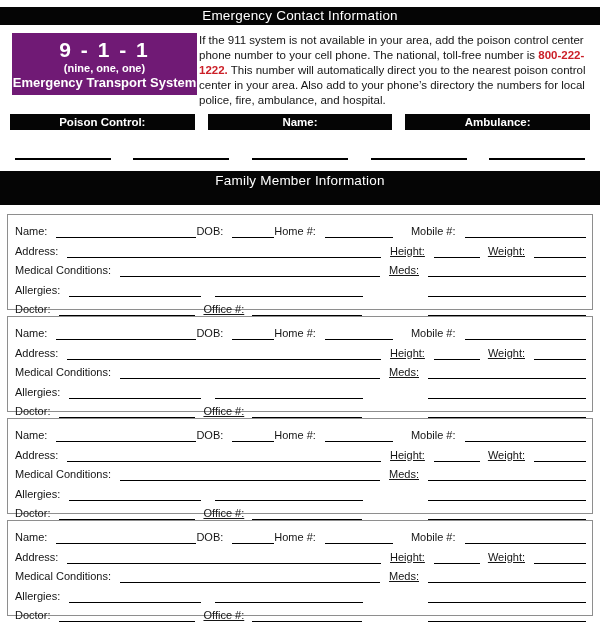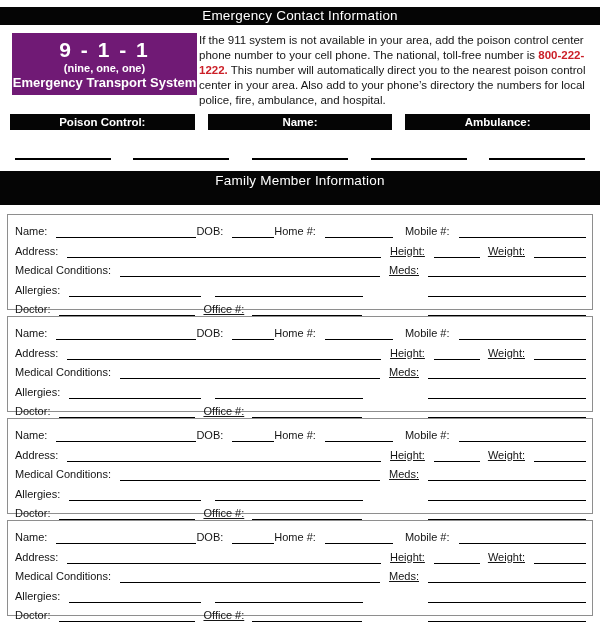--- a/index.html
+++ b/index.html
@@ -45,21 +45,21 @@
   .member-box {
     border: 1px solid #8e8e8e; height: 96px; margin-bottom: 6px;
     padding: 4px 6px 0 7px;
   }
   .frow { display: flex; align-items: flex-end; height: 19.4px; }
   .lbl { font-size: 11px; line-height: 13px; color: #151515; white-space: nowrap; }
   .fl { border-bottom: 1.2px solid #000; height: 1px; }
   .grow { flex: 1; }
   .ml4 { margin-left: 9px; text-decoration: underline; }  .ml8 { margin-left: 8px; text-decoration: underline; }
   .ml10 { } .ml12 { margin-left: 0; }
-  .ml14 { margin-left: 14px; } .ml16 { margin-left: 12px; }
+  .ml14 { margin-left: 14px; } .ml16 { margin-left: 18px; }
   .mla { margin-left: auto; }
   .w42 { width: 42px; }  .w46 { width: 46px; }  .w52 { width: 52px; }
   .w68 { width: 68px; }  .w110 { width: 110px; } .w132 { width: 132px; }
   .w136 { width: 136px; } .w140 { width: 140px; } .w148 { width: 148px; }
   .w158 { width: 158px; }
 </style>
 </head>
 <body>
 
 <div class="title-bar top-title">Emergency Contact Information</div>

